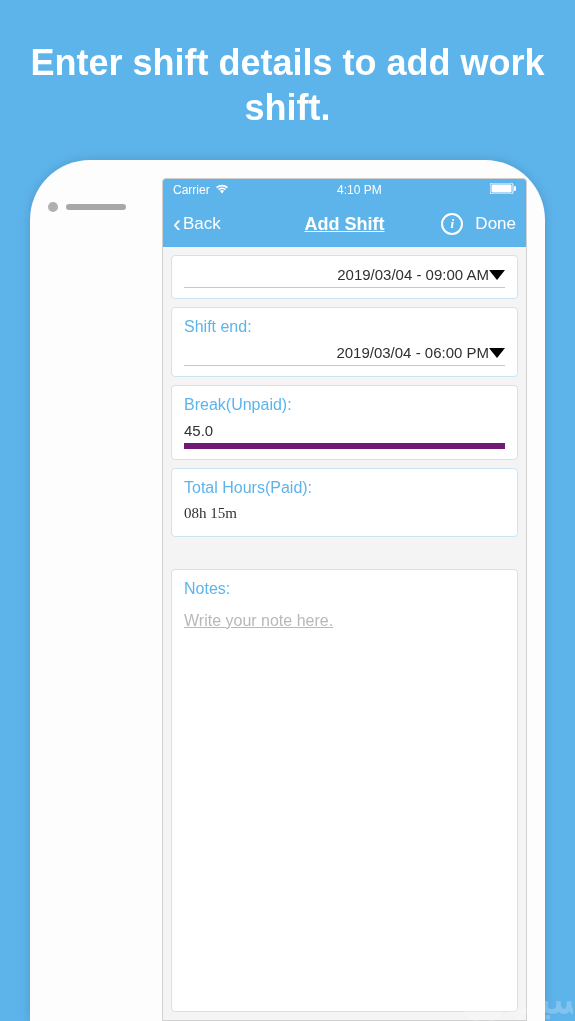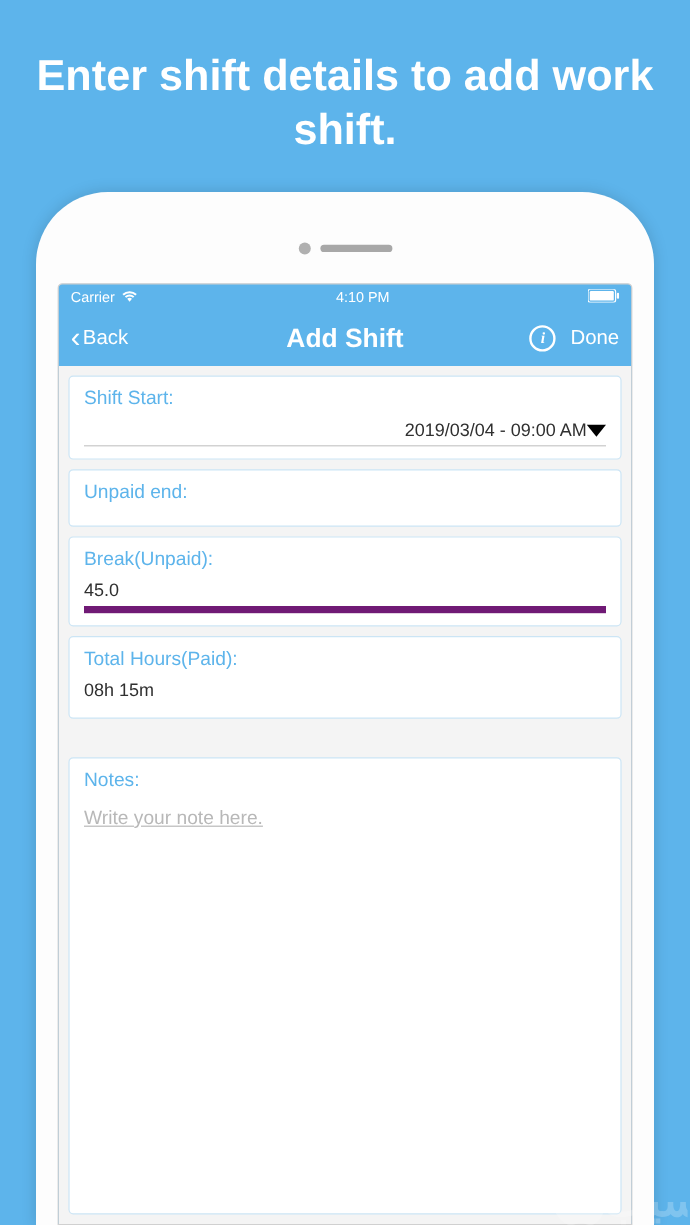--- a/index.html
+++ b/index.html
@@ -26,22 +26,23 @@
       line-height: 1.25;
     }
     .phone-frame {
       flex: 1;
       margin: 0 30px;
       background: #fdfdfd;
       border-radius: 60px 60px 0 0;
       padding: 18px 18px 0 18px;
       box-shadow: 0 0 12px rgba(0,0,0,0.15);
       display: flex;
-      flex-direction: column;
+      flex-direction: row;
       overflow: hidden;
+      gap: 36px;
     }
     .speaker-area {
       height: 58px;
       display: flex;
       align-items: center;
       justify-content: center;
       gap: 8px;
     }
     .camera-dot {
       width: 10px;
@@ -101,22 +102,23 @@
     }
     .chevron-left {
       font-size: 24px;
       font-weight: 300;
       line-height: 1;
     }
     .nav-title {
       position: absolute;
       left: 50%;
       transform: translateX(-50%);
-      font-size: 22px;
+      font-size: 18px;
       font-weight: 600;
+      text-decoration: underline;
     }
     .nav-right {
       margin-left: auto;
       display: flex;
       align-items: center;
       gap: 12px;
     }
     .info-btn {
       width: 22px;
       height: 22px;
@@ -175,20 +177,21 @@
     .card-value-plain {
       color: #303030;
       font-size: 15px;
       border-bottom: 6px solid #701a75;
       padding-bottom: 4px;
     }
     .card-value-noborder {
       color: #303030;
       font-size: 15px;
       padding-bottom: 4px;
+      font-family: Liberation Serif, serif;
     }
     .notes-card {
       flex: 1;
       margin-top: 24px;
     }
     .notes-placeholder {
       color: #b8b8b8;
       font-size: 16px;
       padding-top: 6px;
       text-decoration: underline;
@@ -246,29 +249,32 @@
         <div class="info-btn">
           <span>i</span>
         </div>
         <div class="done-btn">Done</div>
       </div>
     </div>
 
     <div class="content-area">
 
       <div class="card">
-        <div class="card-label">Shift Start:</div>
         <div class="card-value-row">
           <span class="card-value">2019/03/04 - 09:00 AM</span>
           <span class="dropdown-arrow"></span>
         </div>
       </div>
 
       <div class="card">
-        <div class="card-label">Unpaid end:</div>
+        <div class="card-label">Shift end:</div>
+        <div class="card-value-row">
+          <span class="card-value">2019/03/04 - 06:00 PM</span>
+          <span class="dropdown-arrow"></span>
+        </div>
       </div>
 
       <div class="card">
         <div class="card-label">Break(Unpaid):</div>
         <div class="card-value-plain">45.0</div>
       </div>
 
       <div class="card">
         <div class="card-label">Total Hours(Paid):</div>
         <div class="card-value-noborder">08h 15m</div>

